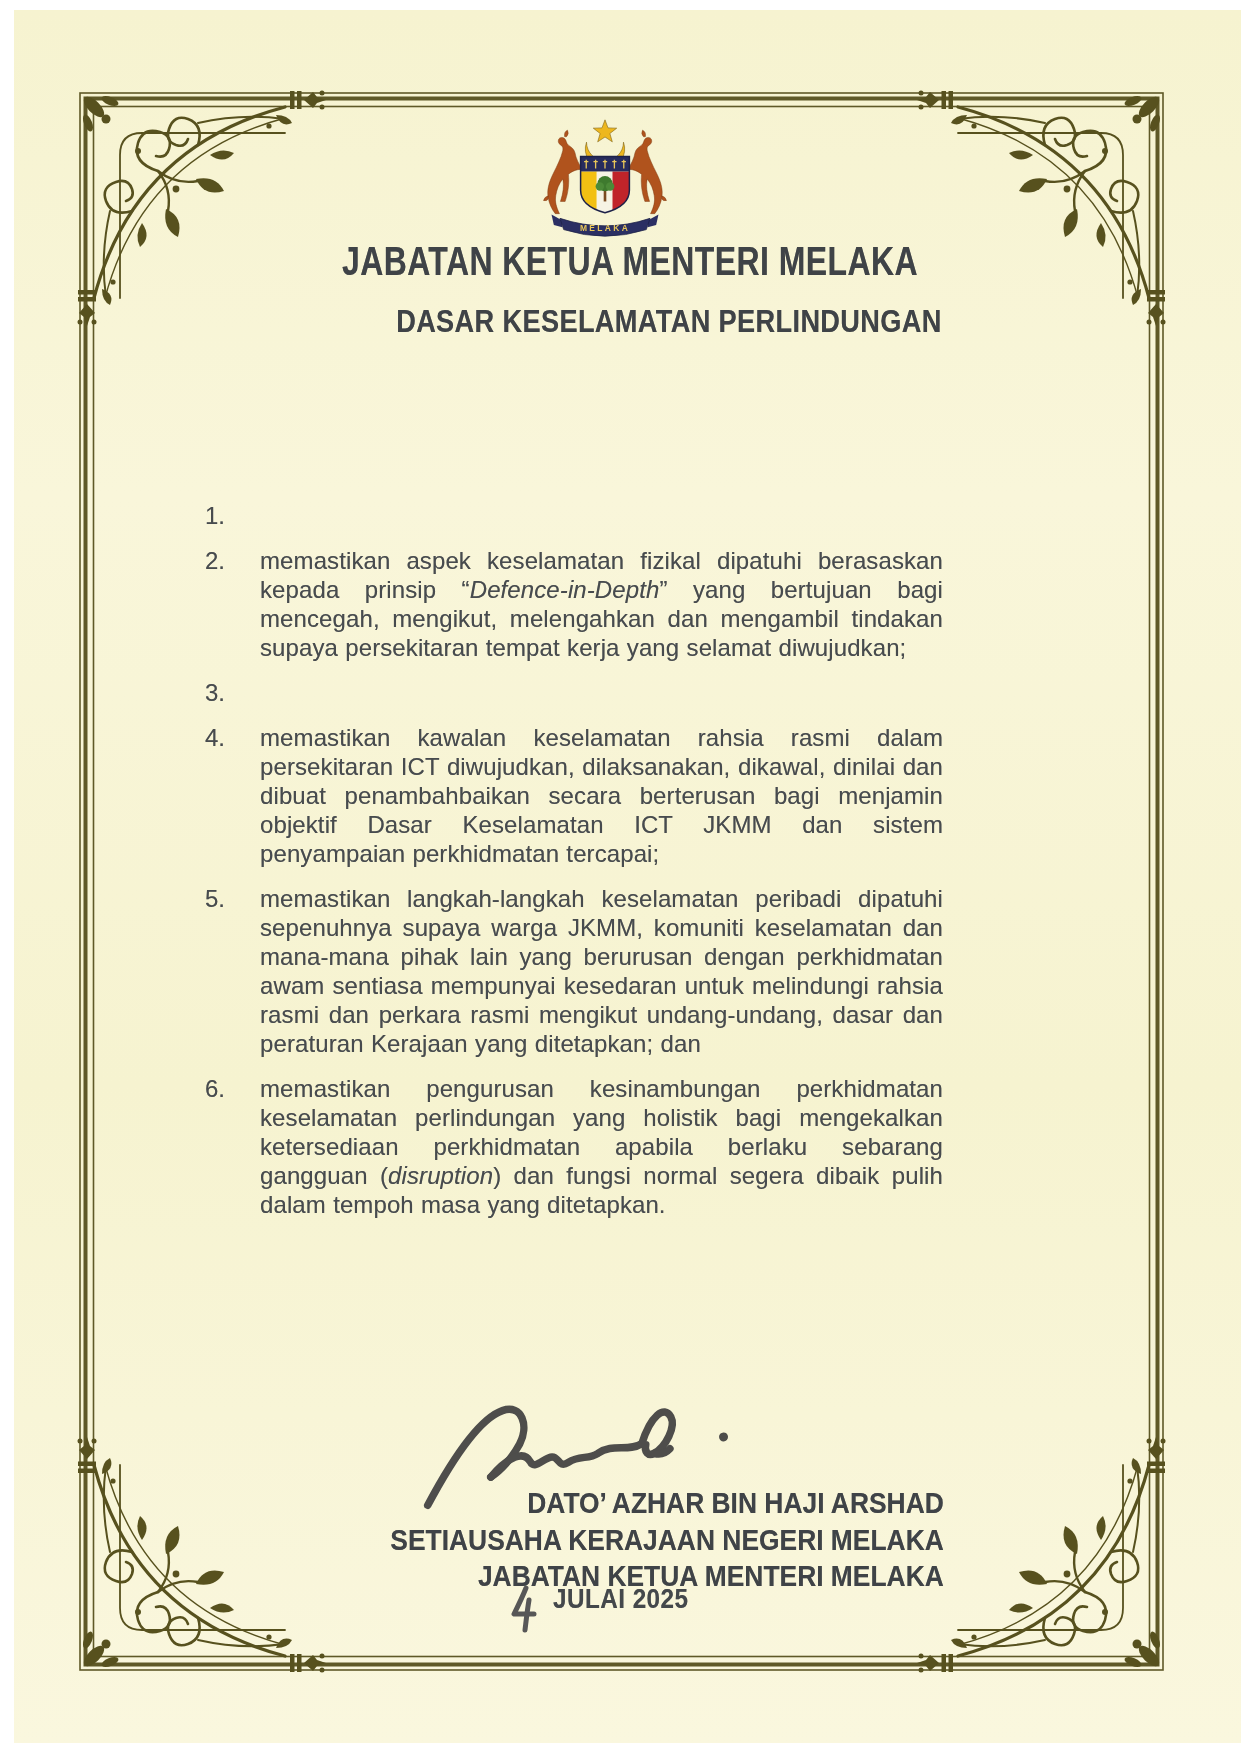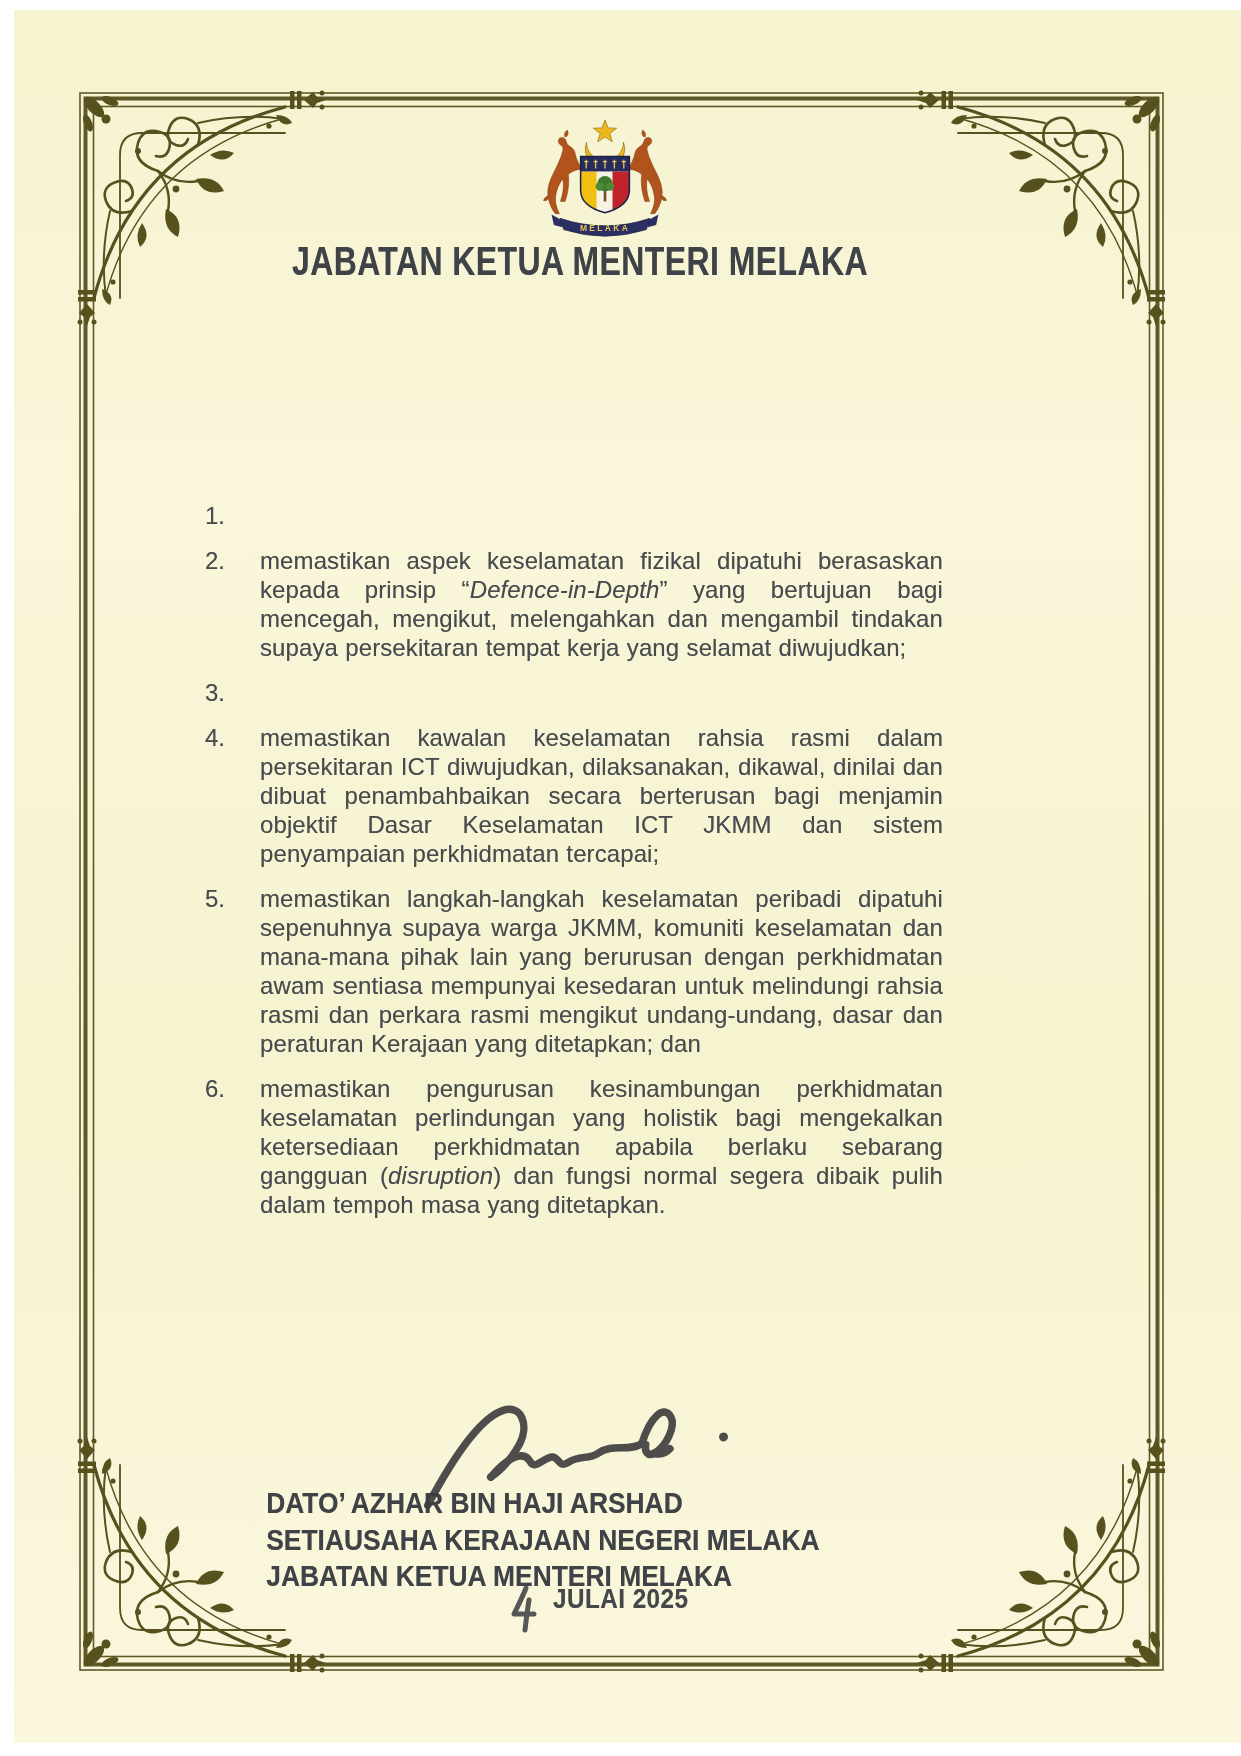--- a/index.html
+++ b/index.html
@@ -2,21 +2,21 @@
 <html><head>
 <meta charset="utf-8">
 <style>
   html,body{margin:0;padding:0;}
   body{background:#e9e9e9;font-family:"Liberation Sans",sans-serif;}
   .scan{position:relative;width:1241px;height:1756px;background:#ffffff;overflow:hidden;}
   .paper{position:absolute;left:14px;top:10px;right:0px;bottom:13px;
          background:linear-gradient(180deg,#f6f3d0 0%,#f9f6da 28%,#f6f3d0 62%,#faf7de 100%);}
   .frame-svg{position:absolute;left:0;top:0;pointer-events:none;}
   .abs{position:absolute;}
-  .center-col{left:220px;width:770px;text-align:left;color:#3f4347;}
+  .center-col{left:220px;width:770px;text-align:right;color:#3f4347;}
   .ib{display:inline-block;transform-origin:50% 50%;white-space:nowrap;}
   .title{top:239px;font-size:40px;font-weight:700;letter-spacing:.5px;
          text-shadow:0 0 .6px rgba(62,66,70,.55);}
   .title .ib{transform:scaleX(.80);}
   .subtitle{top:303px;font-size:32px;font-weight:700;letter-spacing:.4px;
          text-shadow:0 0 .5px rgba(62,66,70,.5);}
   .subtitle .ib{transform:scaleX(.85);}
   .body-col{left:167px;width:776px;color:#474b4e;font-size:23.5px;line-height:29px;
             text-shadow:0 0 .5px rgba(70,74,78,.45);}
   .intro{top:382px;text-align:justify;letter-spacing:.1px;word-spacing:1px;}
@@ -150,20 +150,23 @@
       <path d="M24,110 l-11,-6 l2.5,11 l9,2.5 Z" fill="#2b2f63"></path>
       <path d="M116,110 l11,-6 l-2.5,11 l-9,2.5 Z" fill="#2b2f63"></path>
       <path d="M22,108 Q70,124 118,108 L114,120 Q70,134 26,120 Z" fill="#2b2f63" stroke="#1c2045" stroke-width=".8"></path>
       <text x="70" y="122" text-anchor="middle" font-size="9" letter-spacing="2.5" fill="#e8c659" font-family="Liberation Sans, sans-serif" font-weight="700">MELAKA</text>
     </g>
   </svg>
 
   <div class="abs center-col title">
     <span class="ib">JABATAN KETUA MENTERI MELAKA</span>
   </div>
+  <div class="abs center-col subtitle">
+    <span class="ib">DASAR KESELAMATAN PERLINDUNGAN</span>
+  </div>
 
 
   <div class="abs body-col list">
       <div class="item">
         <div class="num">1.</div>
       </div>
       <div class="item">
         <div class="num">2.</div>
         <div class="txt"><span>memastikan aspek keselamatan fizikal dipatuhi berasaskan kepada prinsip “</span><em>Defence-in-Depth</em><span>” yang bertujuan bagi mencegah, mengikut, melengahkan dan mengambil tindakan supaya persekitaran tempat kerja yang selamat diwujudkan;</span></div>
       </div>

